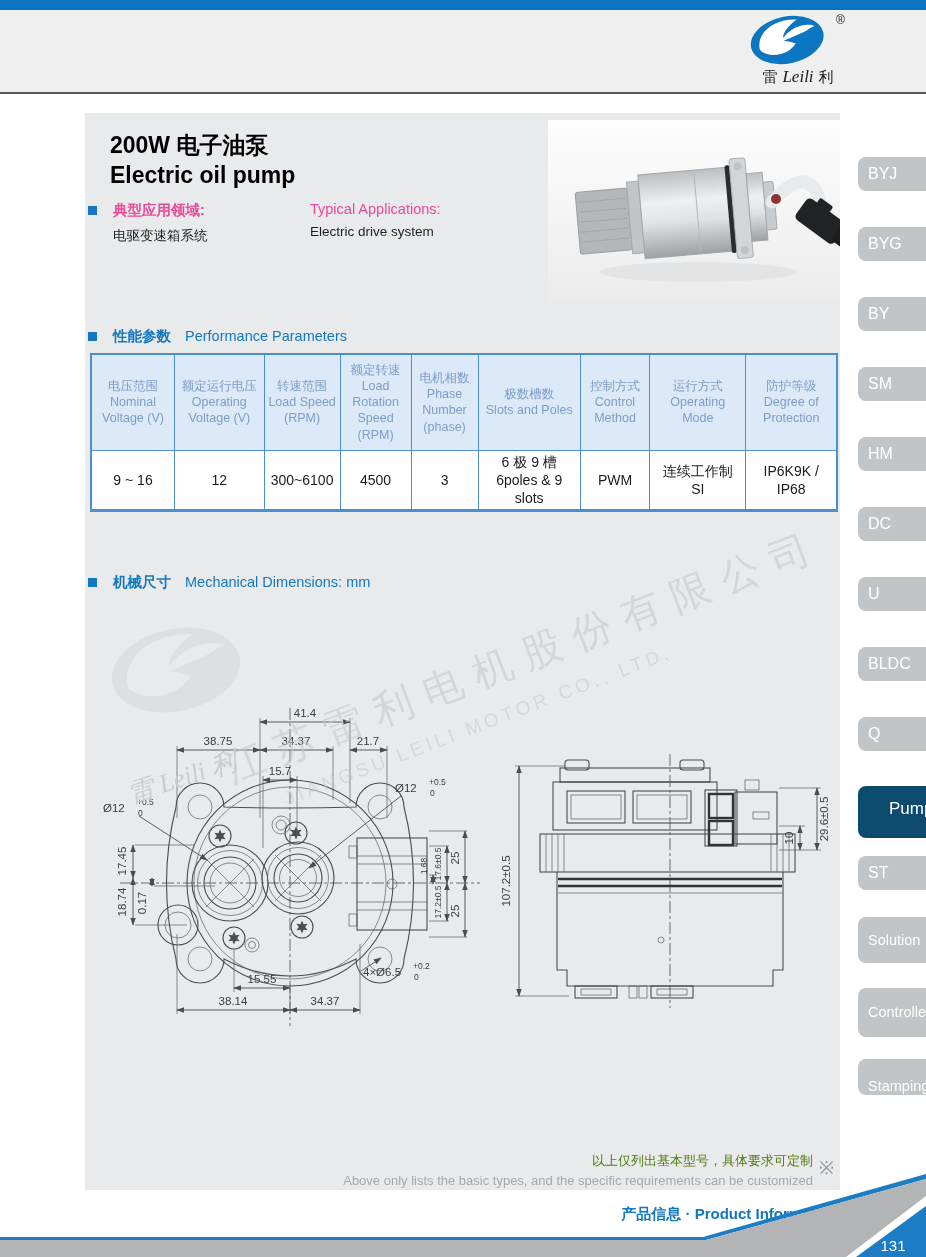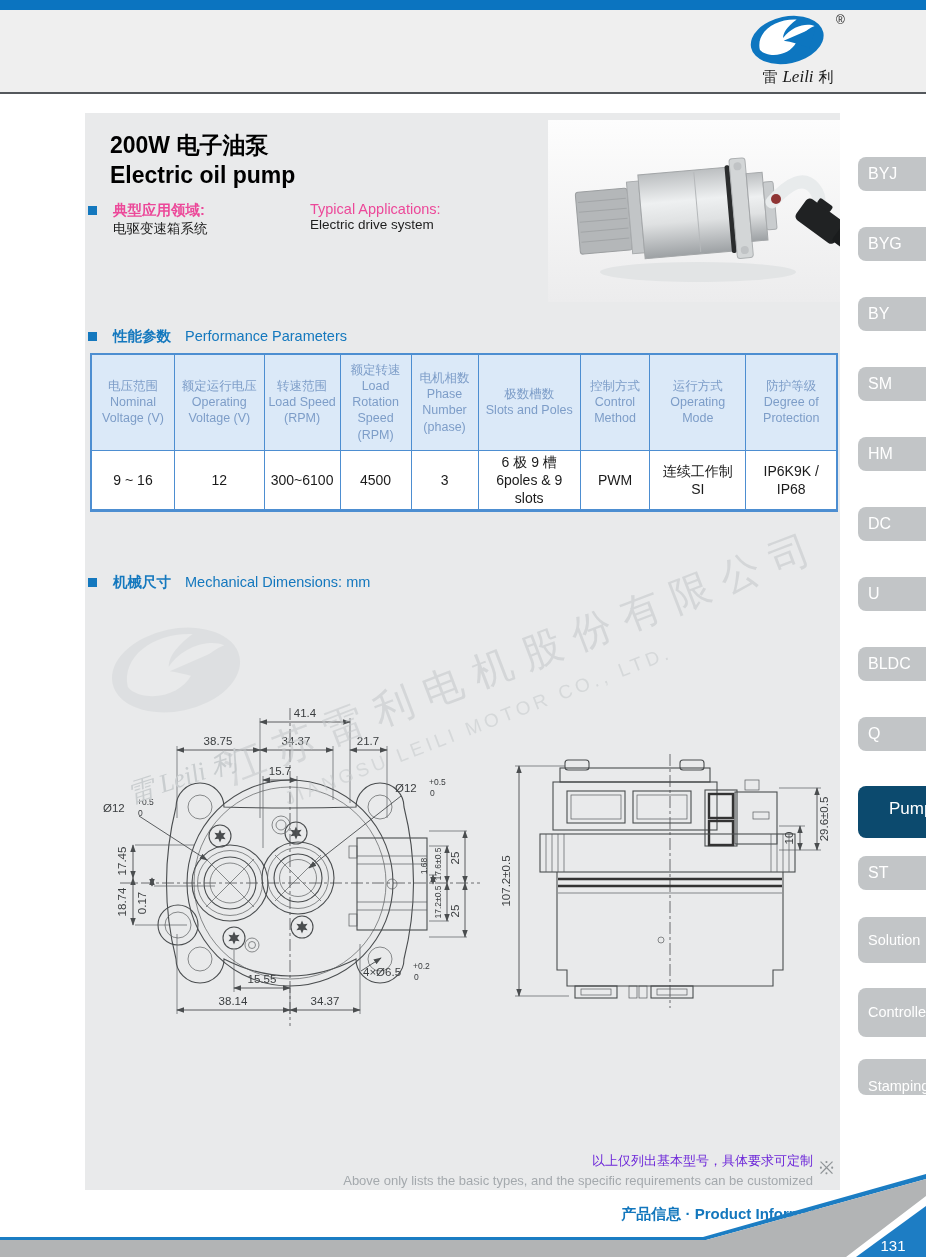--- a/index.html
+++ b/index.html
@@ -19,21 +19,21 @@
   .brand-text { position:absolute; left:0px; top:54px; width:120px; text-align:center; font-size:15px; color:#1a1a1a; white-space:nowrap; }
   .brand-text .scr { font-family:"Liberation Serif", serif; font-style:italic; font-size:17px; padding:0 5px; }
   
   .panel { position:absolute; left:85px; top:113px; width:755px; height:1077px; background:#e9eaeb; }
   .ptitle { position:absolute; left:110px; top:130px; font-size:23px; line-height:30px; font-weight:600; color:#000000; }
   .bullet { position:absolute; width:9px; height:9px; background:#1478be; }
   .apps-cn { position:absolute; left:113px; top:201px; }
   .apps-en { position:absolute; left:310px; top:201px; }
   .apps-label { font-size:14.5px; font-weight:600; color:#ec4899; }
   .apps-en .apps-label { font-weight:500; }
-  .apps-val { margin-top:0; font-size:13.5px; color:#1d1d1d; }
+  .apps-val { margin-top:7px; font-size:13.5px; color:#1d1d1d; }
   .photo { position:absolute; left:548px; top:120px; width:292px; height:182px; }
   .sec-head { position:absolute; font-size:14.5px; color:#1478be; }
   .sec-head .cn { font-weight:600; }
   .sec-head .en { margin-left:14px; font-weight:500; }
   
   table.perf { position:absolute; left:90px; top:353px; width:748px; border-collapse:collapse; table-layout:fixed;
     border:2px solid #4d8ed1; border-bottom:3px solid #4d8ed1; }
   table.perf th, table.perf td { border:1.5px solid #4d8ed1; text-align:center; vertical-align:middle; padding:2px 3px; }
   table.perf th { height:96px; background:#dbe9f8; color:#7d9dc8; font-size:12.5px; font-weight:500; line-height:1.3; }
   table.perf td { height:58px; background:#ffffff; color:#1b1b1b; font-size:14px; line-height:1.3; }
@@ -43,21 +43,21 @@
   .thn  { fill:none; stroke:#5a5d5f; stroke-width:0.7; }
   .cl   { fill:none; stroke:#4a4d4f; stroke-width:0.8; stroke-dasharray:12 3 3 3; }
   .dim  { fill:none; stroke:#4a4d4f; stroke-width:0.9; }
   .ext  { fill:none; stroke:#5a5d5f; stroke-width:0.7; }
   .dk   { fill:none; stroke:#333; stroke-width:2.4; }
   .dt   { font-family:"Liberation Sans",sans-serif; font-size:11.5px; fill:#3a3d3f; }
   .dts  { font-family:"Liberation Sans",sans-serif; font-size:8.5px; fill:#3a3d3f; }
   
   .note { position:absolute; right:92px; top:1152px; width:560px; display:flex; justify-content:flex-end; gap:6px; }
   .note-txt { text-align:right; }
-  .note-cn { font-size:13px; color:#6d28d9; }
+  .note-cn { font-size:13px; color:#4d7c0f; }
   .note-en { font-size:13px; color:#a4a9ad; margin-top:3px; }
   .note-mark { font-size:18px; color:#8f9497; margin-top:3px; }
   .pinfo { position:absolute; right:88px; top:1205px; font-size:15px; font-weight:700; color:#1377bd; }
   .f-deco { position:absolute; left:0; top:1150px; width:926px; height:107px; pointer-events:none; }
   
   .tab { position:absolute; left:858px; width:68px; height:34px; line-height:34px; padding-left:10px;
     background:#c2c5c7; color:#ffffff; font-size:16px; border-radius:8px 0 0 8px; cursor:pointer; }
   .tab.on { background:#0c4a6e; height:52px; line-height:46px; font-size:17px;padding-left:31px; }
   .tab.mid { height:46px; line-height:46px; font-size:14.5px; }
   .tab.big { height:49px; line-height:49px; font-size:14.5px; }

